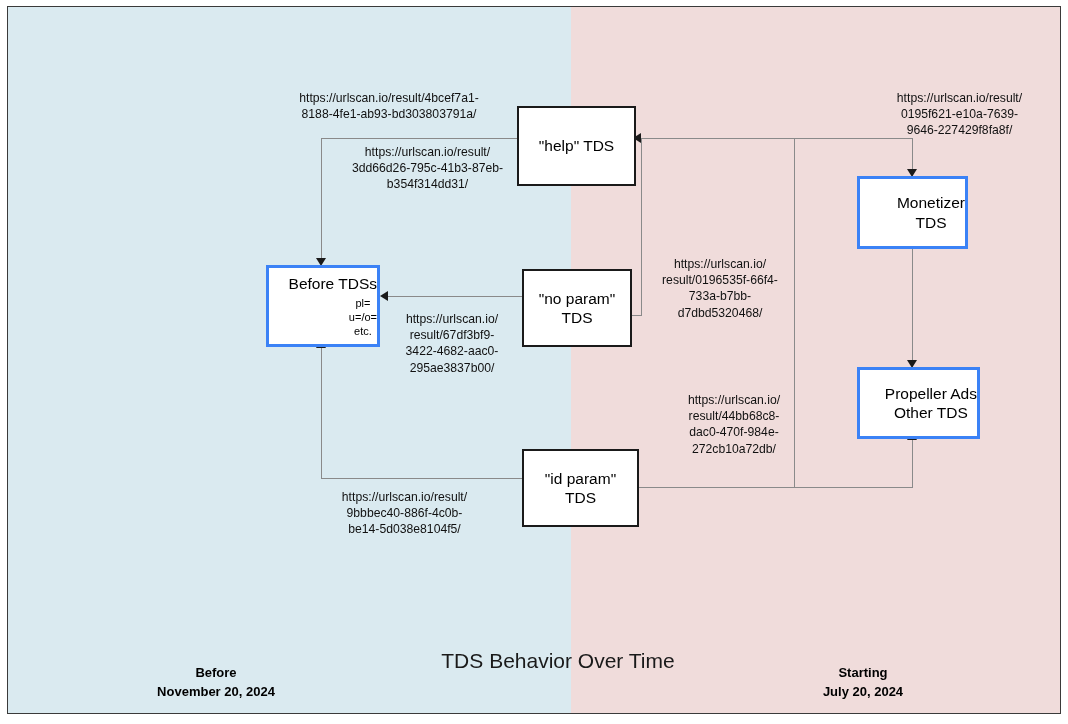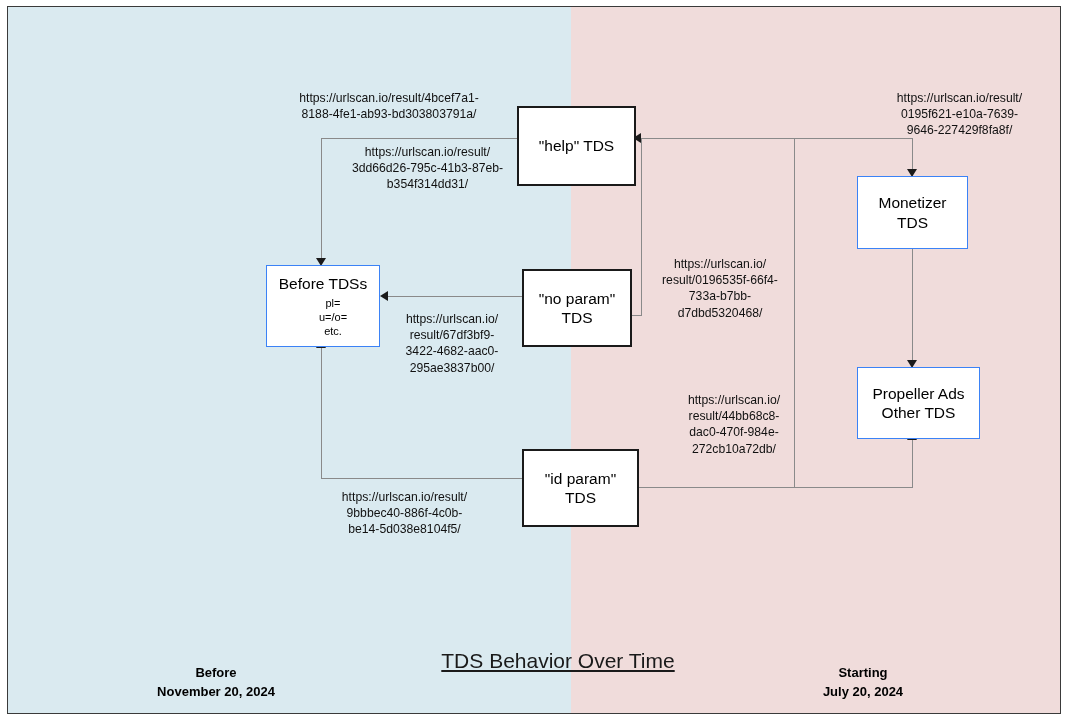--- a/index.html
+++ b/index.html
@@ -55,21 +55,21 @@
     box-sizing: border-box;
     display: flex;
     flex-direction: column;
     align-items: center;
     justify-content: center;
     text-align: center;
     color: #000000;
     z-index: 5;
   }
   .node.thick { border: 2.5px solid #1a1a1a; }
-  .node.thin  { border: 1px solid #3b82f6; }
+  .node.thin  { border: 3px solid #3b82f6; align-items: flex-end; }
   .node .title {
     font-size: 15.5px;
     line-height: 1.25;
     white-space: pre-line;
   }
   .node .sub {
     font-size: 11px;
     line-height: 1.28;
     white-space: pre-line;
     margin-top: 2px;
@@ -126,21 +126,20 @@
     color: #000000;
     white-space: pre-line;
     z-index: 6;
   }
   #chart-title {
     position: absolute;
     font-size: 21px;
     color: #1a1a1a;
     text-align: center;
     z-index: 6;
-    text-decoration: underline;
   }
 </style>
 </head>
 <body>
 
 <div id="canvas">
   <div id="slide">
 
     <div class="half" id="half-before"></div>
     <div class="half" id="half-starting"></div>

